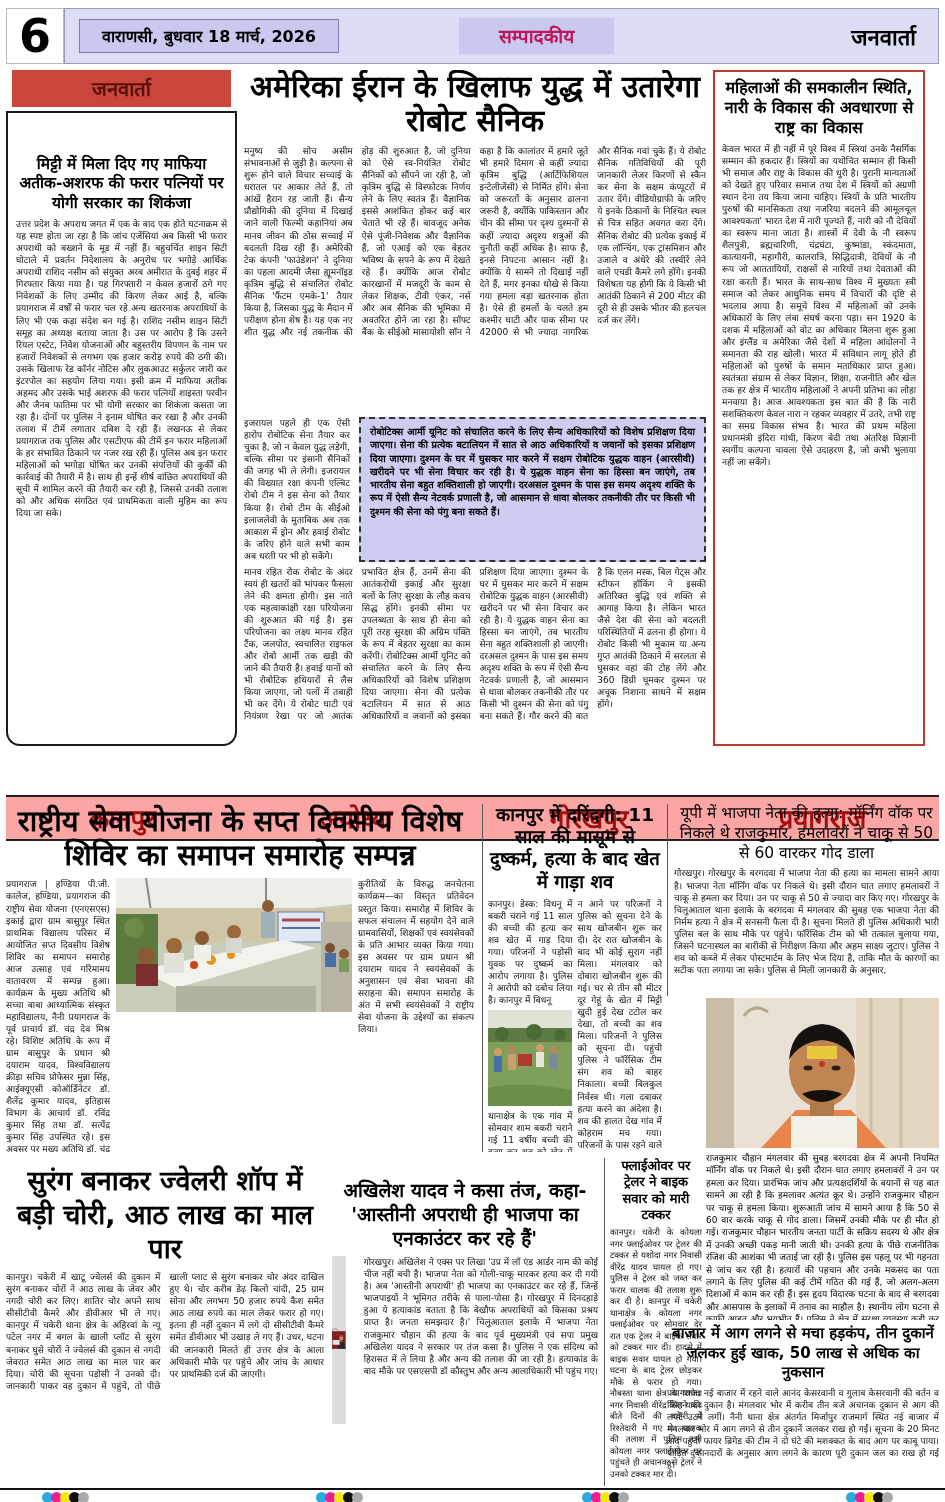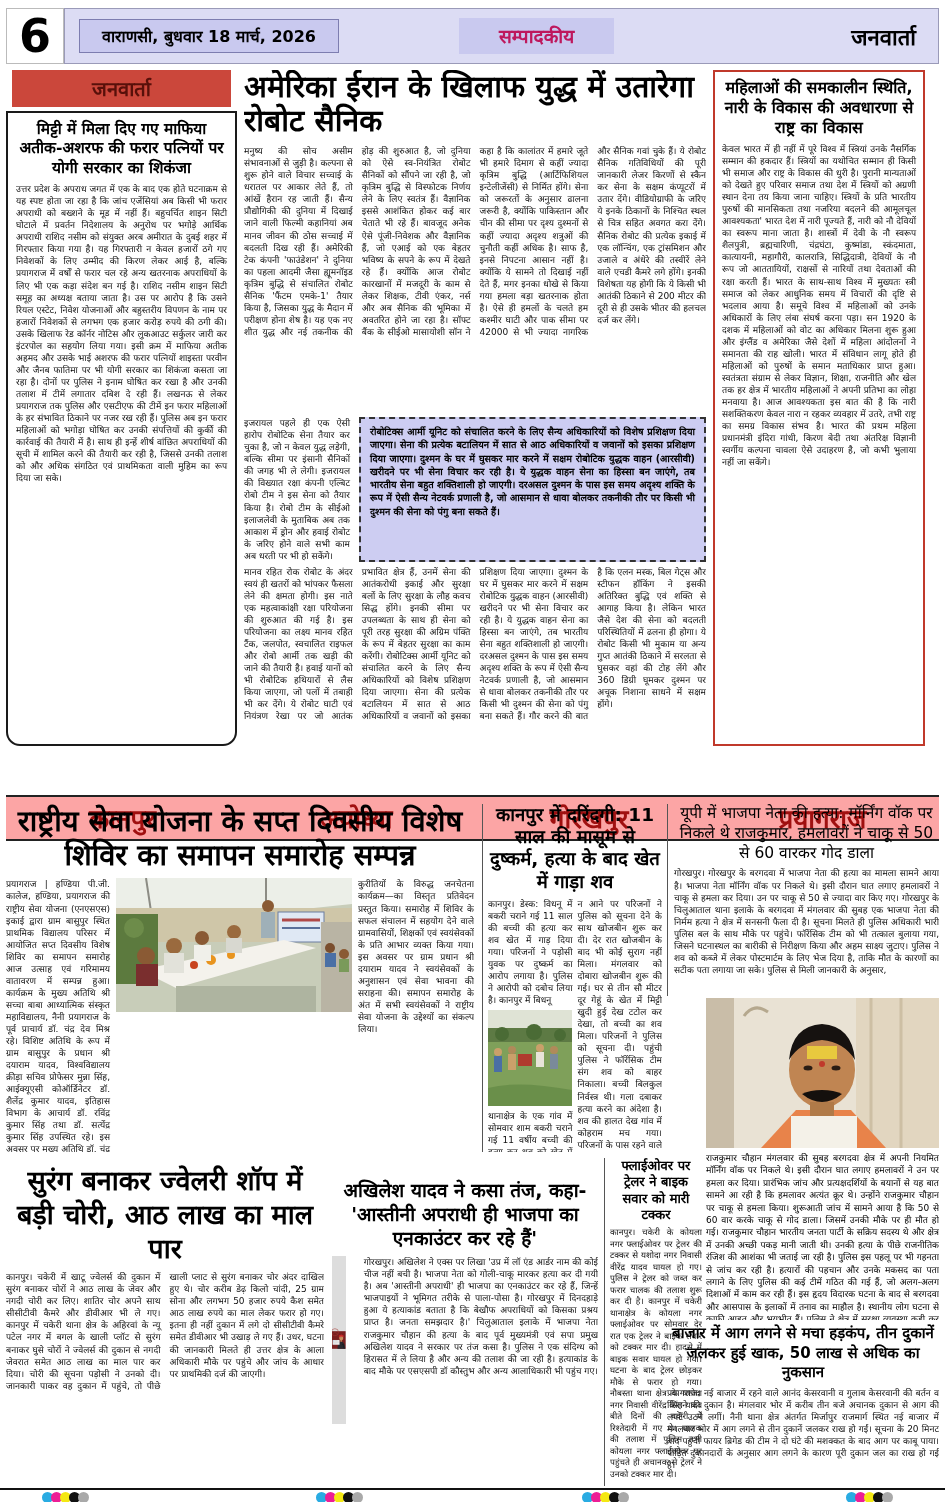--- a/index.html
+++ b/index.html
@@ -13,23 +13,23 @@
   .header-box { flex:1; background:#dcdcf4; border:1px solid #9a9ab8; display:flex; align-items:center; gap:10px; padding:6px 14px; }
   .date-box { background:#c9c9ef; border:1px solid #7d7db0; padding:5px 22px; font-size:16px; font-weight:bold; white-space:nowrap; }
   .section-box { background:#c9c9ef; padding:5px 40px; font-size:19px; font-weight:bold; color:#be185d; margin-left:110px; }
   .masthead { margin-left:auto; font-size:22px; font-weight:bold; padding-right:8px; }
 
   
   .main-sec { position:absolute; left:6px; top:70px; width:933px; height:676px; display:flex; gap:7px; }
   .colL { width:231px; display:flex; flex-direction:column; }
   .kicker { background:#cb473b; color:#58100a; font-size:20px; font-weight:bold; text-align:center; padding:5px 0; margin:0 6px 4px 6px; }
   .boxL { flex:1; border:2px solid #1a1a1a; border-radius:0 0 14px 14px; padding:7px 8px; overflow:hidden; }
-  .hlL { font-size:15.5px; font-weight:bold; text-align:center; line-height:1.25; margin-bottom:5px; }
+  .hlL { font-size:15.5px; font-weight:bold; text-align:center; line-height:1.25; margin-bottom:5px;margin-top:35px; }
   .colC { width:462px; overflow:hidden; }
-  .hlC { font-size:30px; font-weight:bold; text-align:left; line-height:1.12; margin-bottom:8px; }
+  .hlC { font-size:30px; font-weight:bold; text-align:center; line-height:1.12; margin-bottom:8px; }
   .cols4 { column-count:4; column-gap:9px; }
   .cols2 { column-count:2; column-gap:9px; }
   .body-txt { font-size:9px; line-height:1.34; text-align:justify; color:#101010; }
   .midrow { display:flex; gap:9px; margin:4px 0; }
   .midrow .side { width:106px; flex:none; }
   .hibox { flex:1; background:#cdcdf2; border:2px dashed #333; padding:6px 9px; font-size:9.6px; font-weight:bold; line-height:1.38; text-align:justify; }
   .colR { width:212px; border:2px solid #c0392b; padding:6px 7px; overflow:hidden; }
   .hlR { font-size:16px; font-weight:bold; text-align:center; line-height:1.25; margin-bottom:5px; }
 
   

